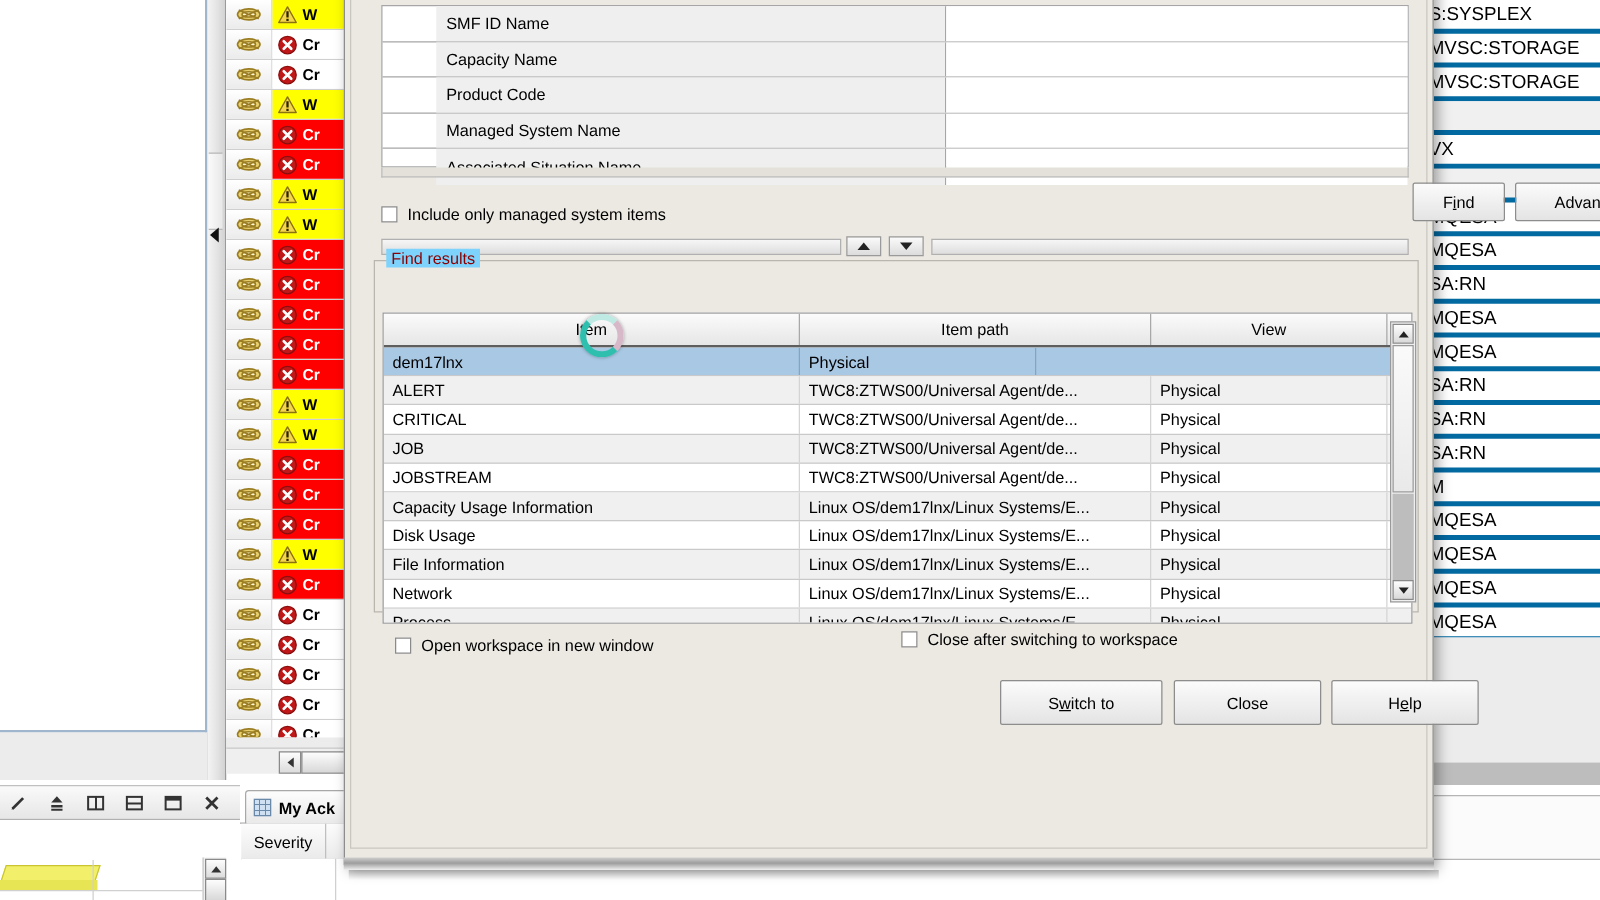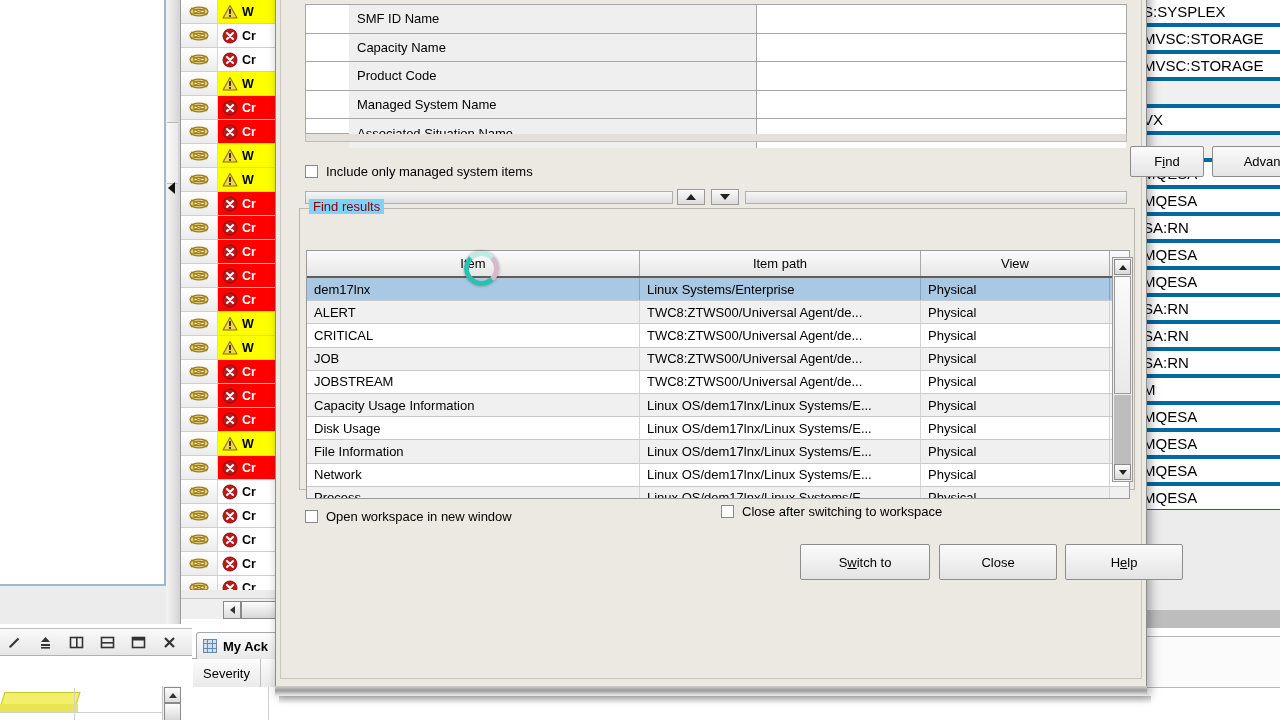--- a/index.html
+++ b/index.html
@@ -205,21 +205,21 @@
   .rrowt.sel div{border-right:1px solid #7fa6c6;}
   .vscroll{
     position:absolute;left:831px;top:321px;width:21px;height:225px;
     background:#efefef;border:1px solid #9a9a9a;box-sizing:border-box;
   }
   .vscroll .sbtn{position:absolute;left:1px;width:17px;height:16px;background:linear-gradient(to bottom,#fdfdfd,#d9d9d9);border:1px solid #8a8a8a;box-sizing:border-box;display:flex;align-items:center;justify-content:center;}
   .vscroll .thumb{position:absolute;left:1px;top:18px;width:17px;height:118px;background:linear-gradient(to bottom,#fafafa,#e9e9e9);border:1px solid #9a9a9a;box-sizing:border-box;}
   .vscroll .trackbot{position:absolute;left:1px;top:137px;width:17px;height:69px;background:#bdbdbd;}
 
   
-  .optrow{position:absolute;left:24px;top:568px;width:822px;height:24px;display:flex;align-items:center;}
+  .optrow{position:absolute;left:35px;top:568px;width:822px;height:24px;display:flex;align-items:center;}
   .opt2{position:absolute;left:440px;top:568px;display:flex;align-items:center;}
   #switch-btn{position:absolute;left:519px;top:608px;width:128px;height:34px;}
   #close-btn{position:absolute;left:658px;top:608px;width:116px;height:34px;}
   #help-btn{position:absolute;left:784px;top:608px;width:116px;height:34px;}
 
   
   .spinner{
     position:absolute;left:464px;top:251px;width:25px;height:25px;border-radius:50%;
     border:5px solid #2fbfae;
     border-top-color:#bfe9e3;border-right-color:#d6b8c8;
@@ -907,21 +907,20 @@
 
     <div class="rtable">
       <div class="rhead">
         <div class="c-item">Item</div>
         <div class="c-path">Item path</div>
         <div class="c-view">View</div>
       </div>
       <div class="rbody" id="rbody">
           <div class="rrowt sel">
             <div class="c-item">dem17lnx</div>
-            <div class="c-path">Linux Systems/Enterprise</div>
             <div class="c-view">Physical</div>
           </div>
           <div class="rrowt alt">
             <div class="c-item">ALERT</div>
             <div class="c-path">TWC8:ZTWS00/Universal Agent/de...</div>
             <div class="c-view">Physical</div>
           </div>
           <div class="rrowt">
             <div class="c-item">CRITICAL</div>
             <div class="c-path">TWC8:ZTWS00/Universal Agent/de...</div>

